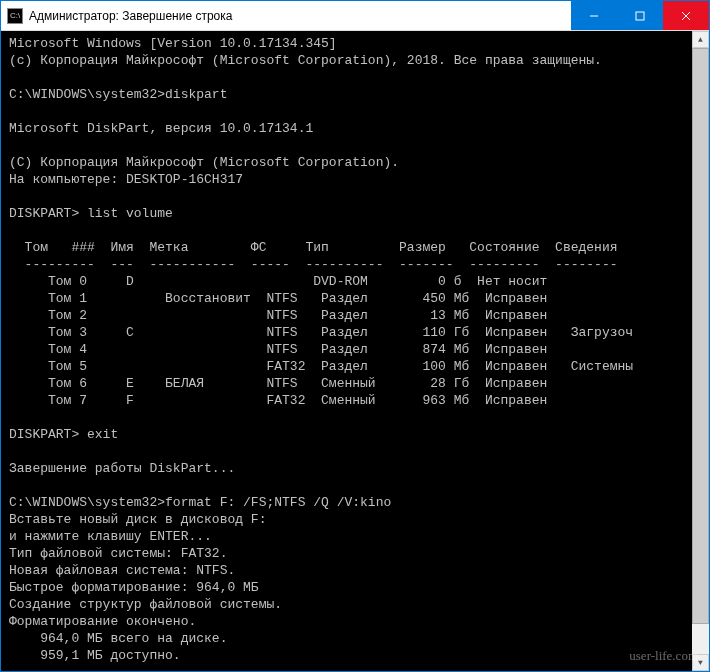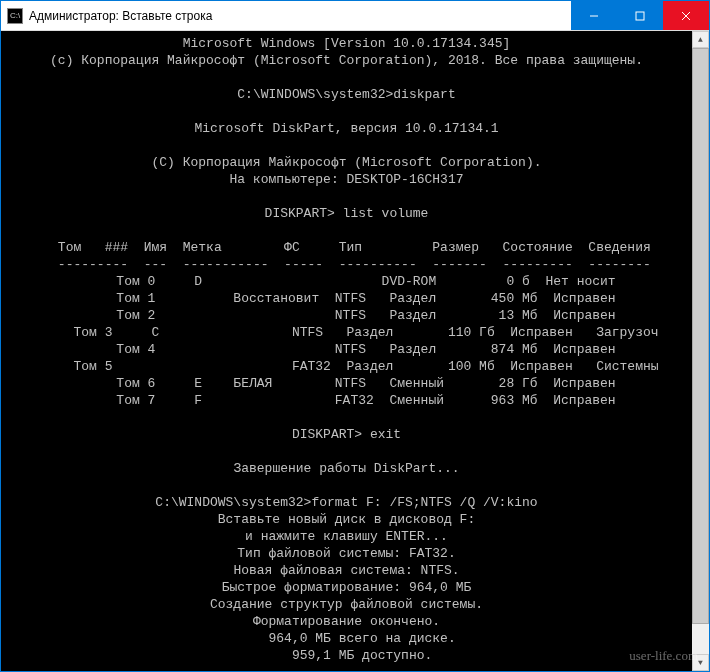--- a/index.html
+++ b/index.html
@@ -64,27 +64,26 @@
   .content-area {
     flex: 1;
     display: flex;
     background: #fff;
     overflow: hidden;
   }
   .terminal {
     flex: 1;
     background: #000;
     color: #c0c0c0;
-    padding: 4px 18px;
+    padding: 4px 8px;
     font-family: Consolas, 'Courier New', monospace;
     font-size: 13px;
     line-height: 17px;
     white-space: pre;
     overflow: hidden;
-    text-align: center;
   }
   .scrollbar {
     width: 17px;
     background: #f0f0f0;
     display: flex;
     flex-direction: column;
   }
   .scroll-arrow {
     height: 17px;
     background: #f0f0f0;
@@ -118,21 +117,21 @@
     pointer-events: none;
   }
   .row { display: block; }
 </style>
 </head>
 <body>
 
 <div class="window">
   <div class="titlebar">
     <div class="titlebar-icon">C:\</div>
-    <div class="titlebar-text">Администратор: Вставьте строка</div>
+    <div class="titlebar-text">Администратор: Завершение строка</div>
     <div class="titlebar-buttons">
       <div class="titlebar-btn btn-min">
         <svg width="10" height="10" viewBox="0 0 10 10">
             <line x1="1" y1="5" x2="9" y2="5" stroke="#fff" stroke-width="1"></line>
           </svg>
       </div>
       <div class="titlebar-btn btn-max">
         <svg width="10" height="10" viewBox="0 0 10 10">
             <rect x="1" y="1" width="8" height="8" fill="none" stroke="#fff" stroke-width="1"></rect>
           </svg>

